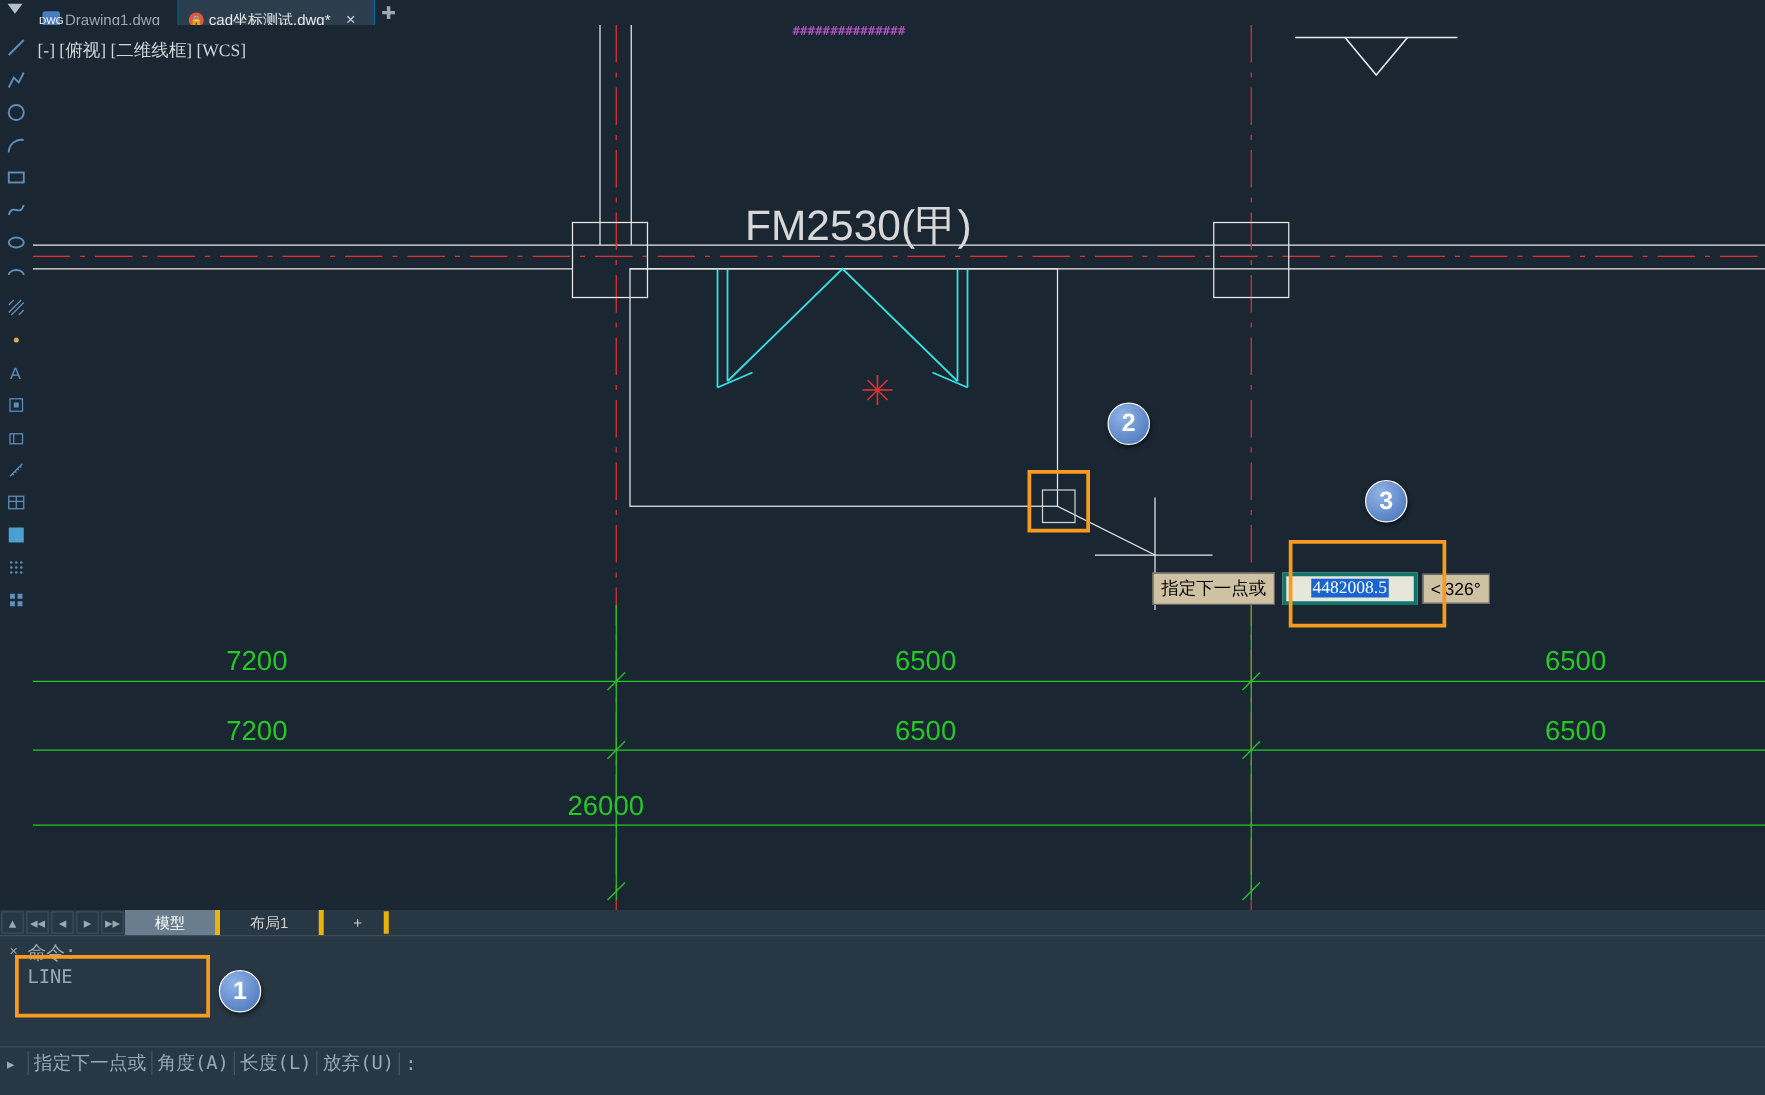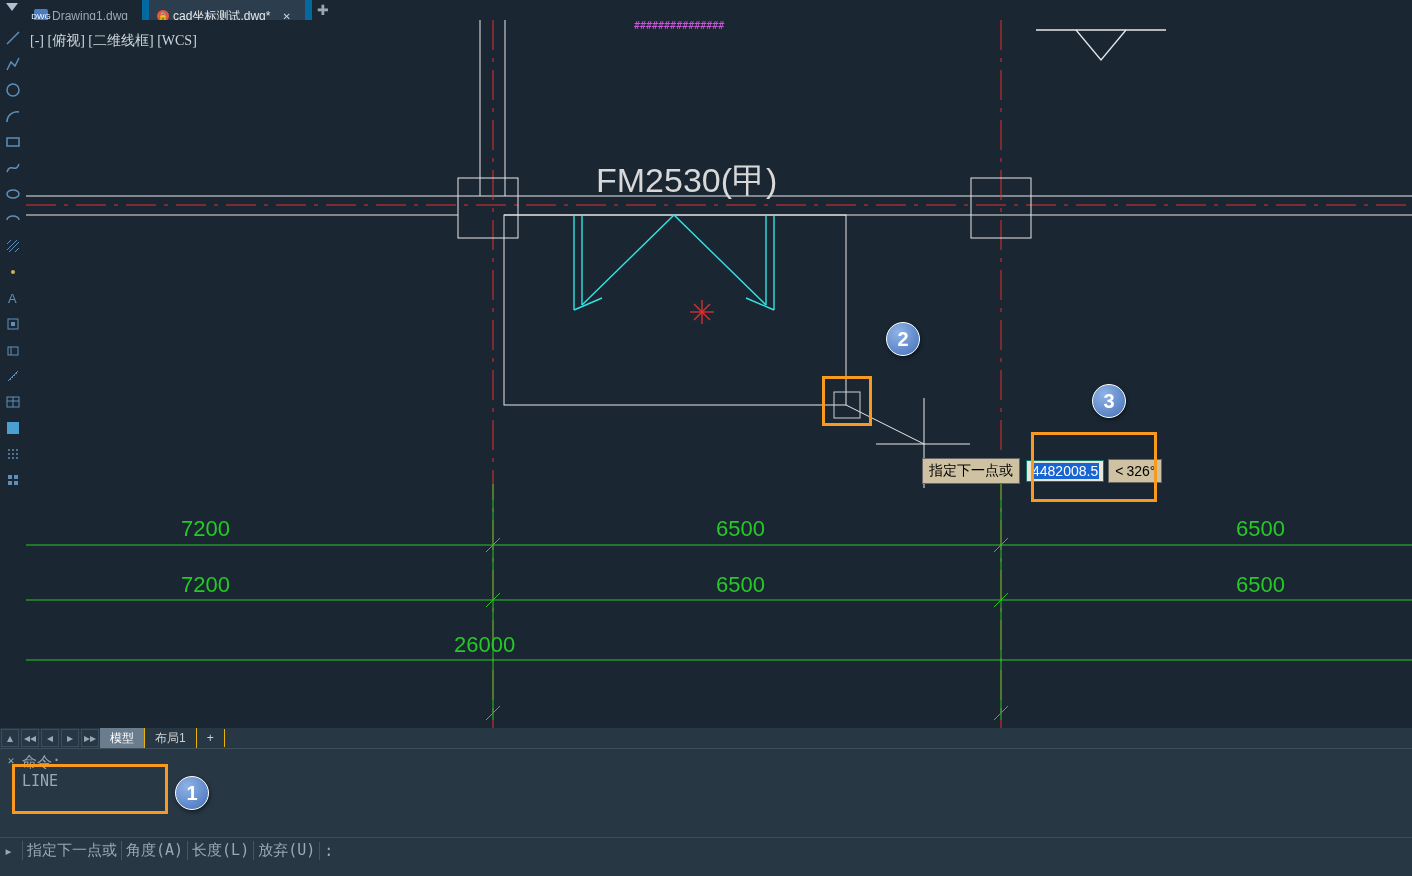--- a/index.html
+++ b/index.html
@@ -23,21 +23,21 @@
     align-items: center;
     gap: 0;
   }
   .tab {
     height: 20px;
     padding: 12px 14px 0 8px;
     display: flex; align-items: center;
     font-size: 12px;
     color: #9aa8b4;
     background: #1a2733;
-    border-right: 7px solid #0369a1;
+    border-right: 1px solid #0369a1;
     position: relative;
     gap: 4px;
   }
   .tab.active {
     background: #2c3e4e;
     color: #e8e8e8;
   }
   .tab .dwg-icon {
     width: 14px; height: 14px;
     background: #4a7cbf;
@@ -125,24 +125,24 @@
   }
   .dyn-input .prompt {
     background: #cfc2a3;
     color: #000;
     padding: 3px 6px;
     border: 1px solid #666;
   }
   .dyn-input .val {
     background: #e6e6db;
     color: #000;
-    padding: 2px 4px;
-    border: 1px solid #0f766e;
+    padding: 2px 20px;
+    border: 3px solid #0f766e;
     margin-left: 6px;
-    font-family: Liberation Sans, sans-serif;
+    font-family: Liberation Serif, serif;
   }
   .dyn-input .val .sel {
     background: #1864d0;
     color: #fff;
     padding: 0 1px;
   }
   .dyn-input .ang {
     background: #cfc2a3;
     color: #000;
     padding: 3px 6px;
@@ -201,23 +201,23 @@
     font-size: 12px;
   }
   .layout-strip .navbtn {
     width: 18px; height: 18px;
     color: #9aa8b4;
     display: inline-flex; align-items: center; justify-content: center;
     border: 1px solid #3d4d5b;
     margin: 0 1px;
   }
   .layout-strip .ltab {
-    padding: 2px 10px;
+    padding: 2px 24px;
     color: #d0d0d0;
-    border-right: 1px solid #eab308;
+    border-right: 4px solid #eab308;
   }
   .layout-strip .ltab.active {
     background: #6a7d8e;
     color: #fff;
   }
 
   
   .cmd-area {
     position: absolute;
     left: 0; right: 0; bottom: 0;

